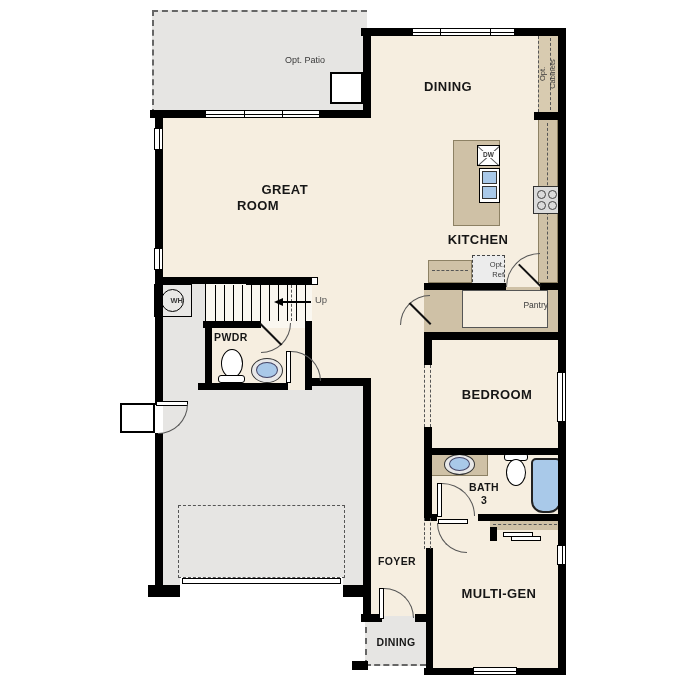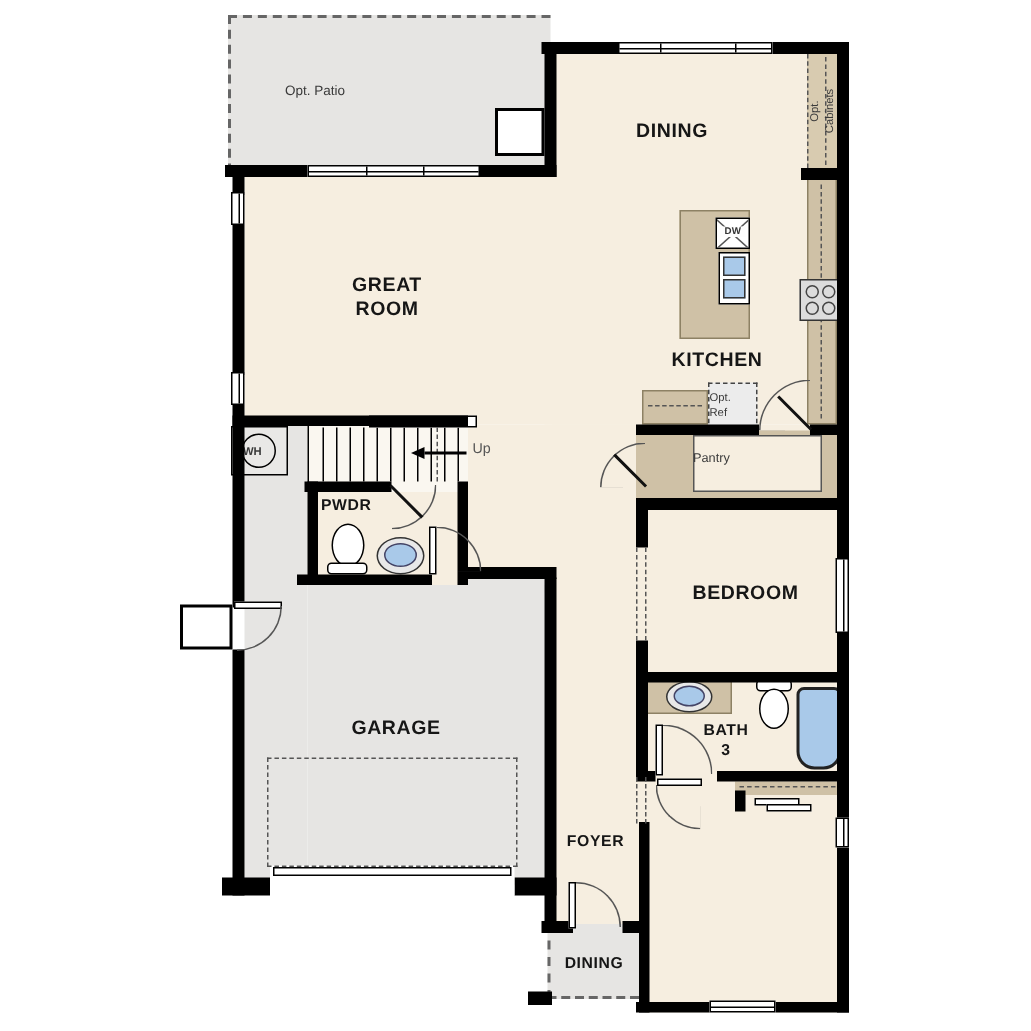--- a/index.html
+++ b/index.html
@@ -19,21 +19,21 @@
   .arc{position:absolute;box-sizing:border-box;}
   .arc.tr{border-top:1px solid #555;border-right:1px solid #555;border-radius:0 100% 0 0;}
   .arc.br{border-bottom:1px solid #555;border-right:1px solid #555;border-radius:0 0 100% 0;}
   .arc.bl{border-bottom:1px solid #555;border-left:1px solid #555;border-radius:0 0 0 100%;}
   .arc.tl{border-top:1px solid #555;border-left:1px solid #555;border-radius:100% 0 0 0;}
   .dash-v{position:absolute;width:0;border-left:1px dashed #555;}
   .dash-h{position:absolute;height:0;border-top:1px dashed #555;}
   .lbl{position:absolute;font-weight:bold;color:#161616;text-align:center;white-space:nowrap;letter-spacing:.4px;}
   .lbl.big{font-size:13px;line-height:16px;}
   .lbl.med{font-size:10.5px;line-height:13px;}
-  .sm{position:absolute;color:#3a3a3a;white-space:nowrap;text-align:left;}
+  .sm{position:absolute;color:#3a3a3a;white-space:nowrap;text-align:right;}
   .ellipse{position:absolute;border-radius:50%;box-sizing:border-box;}
   .burner{position:absolute;width:9px;height:9px;border:1.5px solid #444;border-radius:50%;box-sizing:border-box;}
 </style>
 </head>
 <body>
 
 <div id="plan">
 
   <div class="abs cream" style="left:363px;top:36px;width:195px;height:247px;"></div>
   <div class="abs cream" style="left:163px;top:118px;width:267px;height:165px;"></div>
@@ -219,26 +219,26 @@
 
   <div class="leaf" style="left:503px;top:532px;width:30px;height:5px;"></div>
   <div class="leaf" style="left:511px;top:536px;width:30px;height:5px;"></div>
 
   <div class="sm" style="left:190px;top:55px;width:135px;font-size:9px;">Opt. Patio</div>
   <div class="lbl big" style="left:400px;top:79px;width:96px;">DINING</div>
   <div class="abs" style="left:519px;top:63px;width:60px;height:22px;transform:rotate(-90deg);text-align:center;color:#3a3a3a;">
     <div style="font-size:7.5px;line-height:10px;">Opt.</div>
     <div style="font-size:7.5px;line-height:10px;">Cabinets</div>
   </div>
-  <div class="lbl big" style="left:208px;top:182px;width:100px;">GREAT</div>
+  <div class="lbl big" style="left:208px;top:182px;width:100px;text-align:right;">GREAT</div>
   <div class="lbl big" style="left:208px;top:198px;width:100px;">ROOM</div>
   <div class="lbl big" style="left:428px;top:232px;width:100px;">KITCHEN</div>
   <div class="sm" style="left:462px;top:300px;width:86px;font-size:8.5px;">Pantry</div>
   <div class="sm" style="left:315px;top:294px;font-size:9.5px;color:#555;">Up</div>
   <div class="lbl med" style="left:214px;top:331px;width:50px;text-align:left;">PWDR</div>
   <div class="lbl big" style="left:447px;top:387px;width:100px;">BEDROOM</div>
   <div class="lbl med" style="left:466px;top:481px;width:36px;">BATH</div>
   <div class="lbl med" style="left:466px;top:494px;width:36px;">3</div>
-  <div class="lbl big" style="left:194px;top:477px;width:140px;">GARAGE</div>
   <div class="lbl med" style="left:367px;top:555px;width:60px;">FOYER</div>
+  <div class="lbl big" style="left:425px;top:586px;width:148px;">MULTI-GEN</div>
   <div class="lbl med" style="left:366px;top:636px;width:60px;">DINING</div>
 
 </div>
 
 </body></html>

